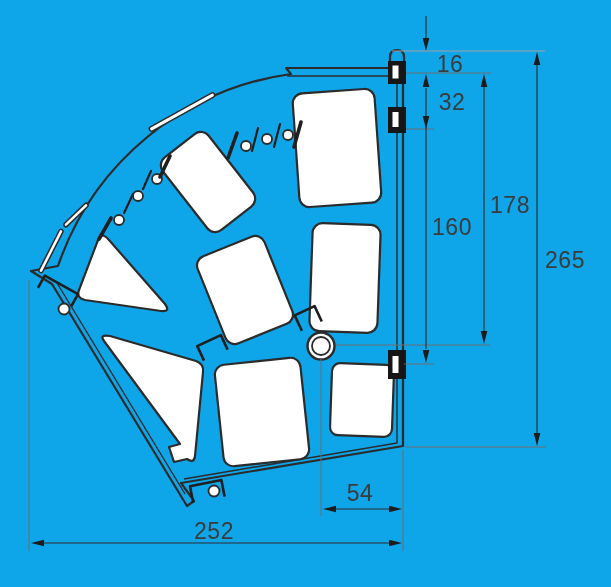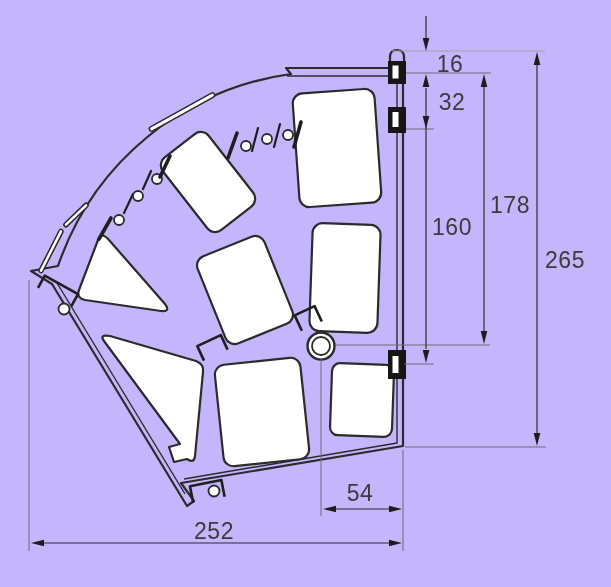--- a/index.html
+++ b/index.html
@@ -1,17 +1,17 @@
 <!DOCTYPE html>
 <html><head>
 <meta charset="utf-8">
 <style>
   html,body{margin:0;padding:0;background:#ffffff;}
   .canvas{
-    position:relative;width:611px;height:587px;background:#c4b5fd;
+    position:relative;width:611px;height:587px;background:#0ea5e9;
     font-family:"Liberation Sans",sans-serif;overflow:hidden;
   }
   svg{position:absolute;left:0;top:0;}
   .outline{fill:none;stroke:#2b2b2b;stroke-width:2.2;stroke-linejoin:round;stroke-linecap:round;}
   .inner{fill:none;stroke:#2b2b2b;stroke-width:1.4;stroke-linejoin:round;}
   .cut{fill:#ffffff;stroke:#2b2b2b;stroke-width:2.2;stroke-linejoin:round;}
   .slot{fill:#ffffff;stroke:#2b2b2b;stroke-width:1.5;}
   .tick{stroke:#1f1f1f;stroke-width:2.2;stroke-linecap:round;fill:none;}
   .tickbold{stroke:#1f1f1f;stroke-width:3.6;stroke-linecap:round;fill:none;}
   .hole{fill:#ffffff;stroke:#2b2b2b;stroke-width:1.8;}

